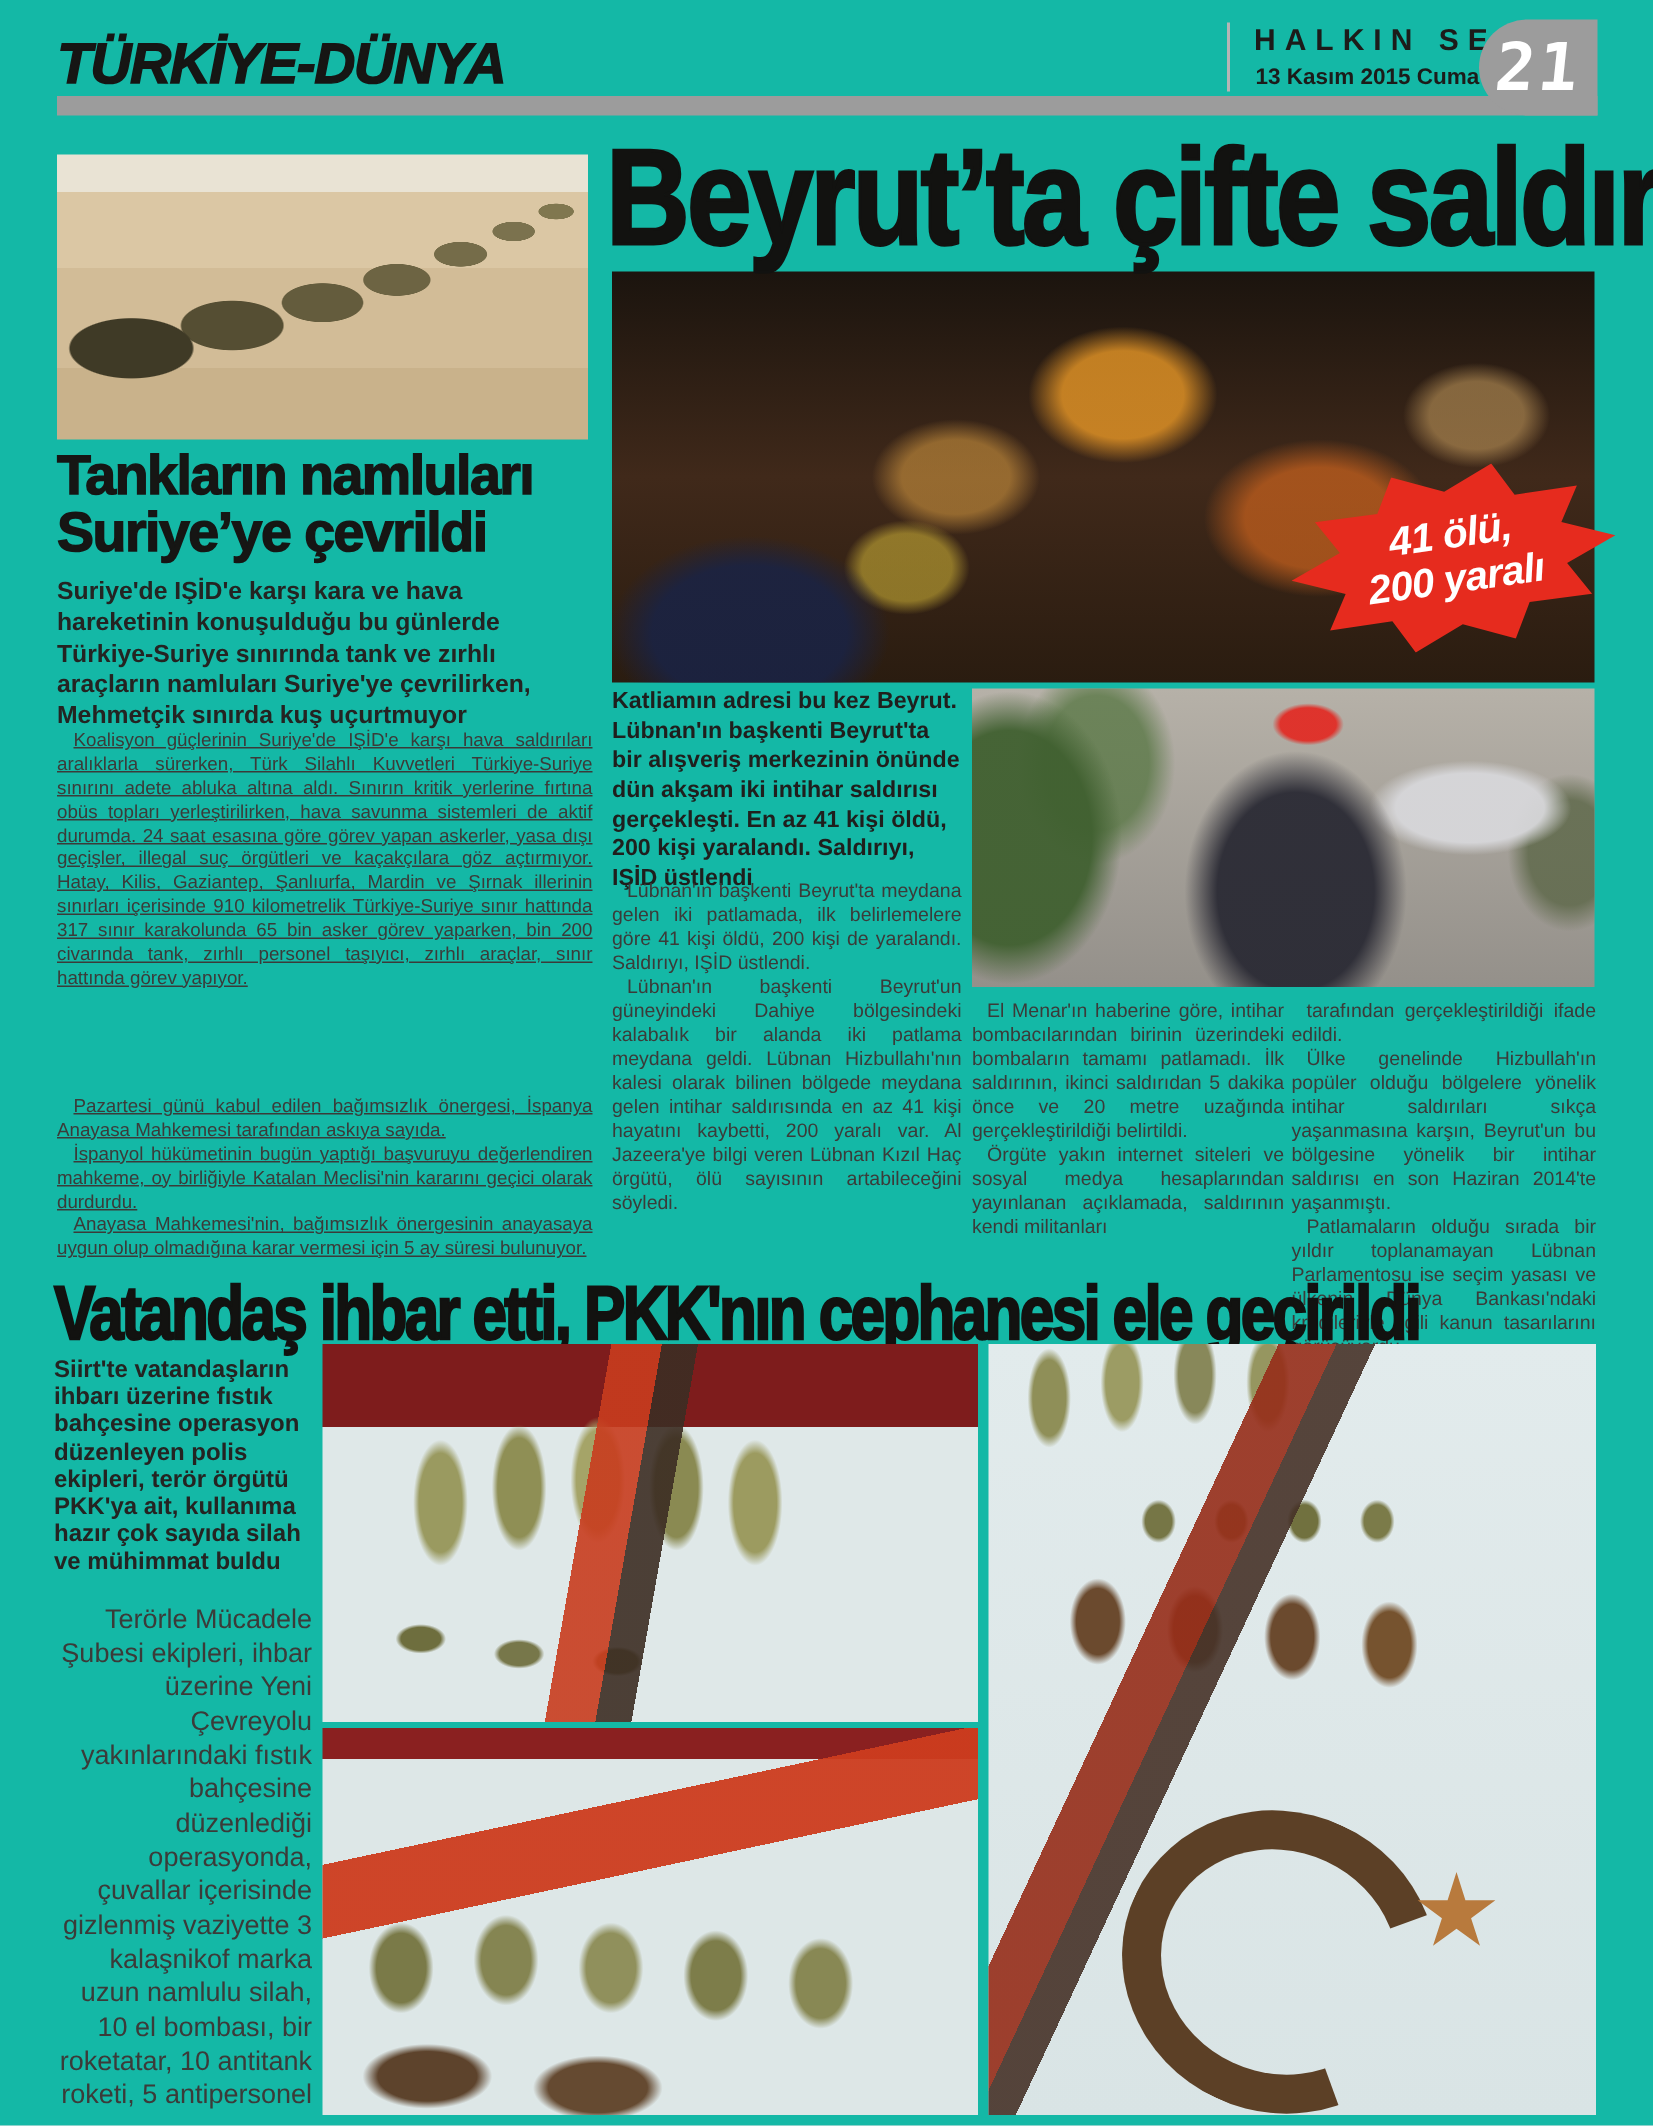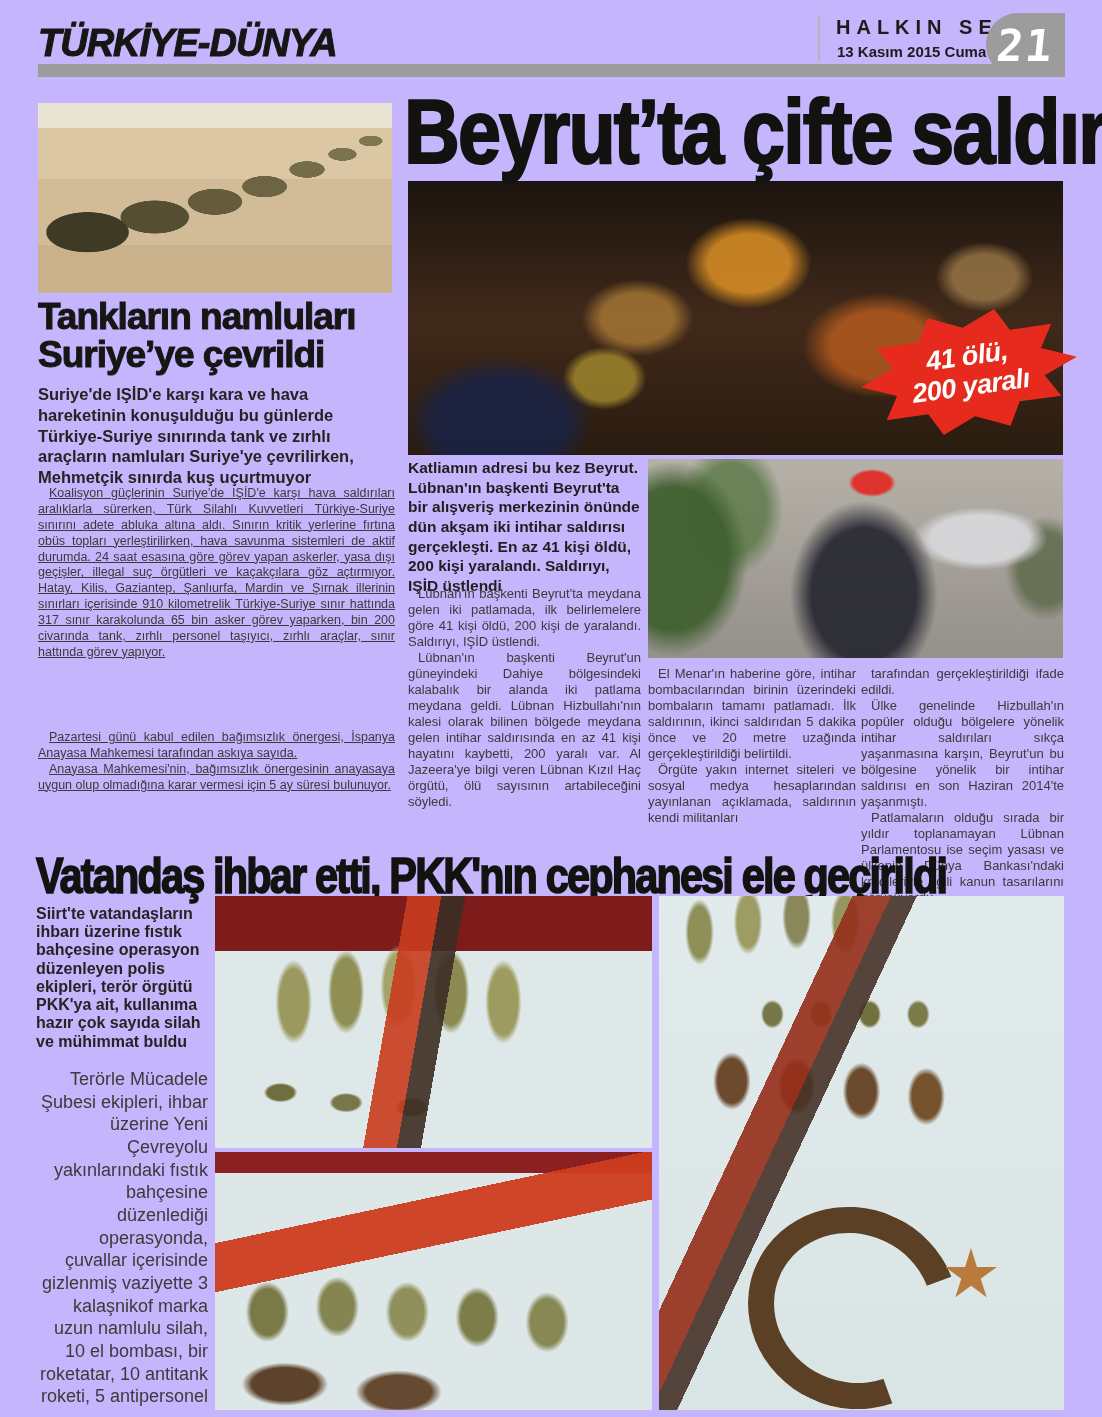--- a/index.html
+++ b/index.html
@@ -1,18 +1,18 @@
 <!DOCTYPE html>
 <html><head>
 <meta charset="utf-8">
 <style>
   html,body{margin:0;padding:0;background:#e9e9e9;}
   .page{
     position:relative; width:1102px; height:1417px; margin:0 auto;
-    background:#c4b5fd; overflow:hidden;
+    background:#14b8a6; overflow:hidden;
     font-family:"Liberation Sans", sans-serif; color:#3b3b39;
   }
   .abs{position:absolute;}
   
   .section-title{
     left:38px; top:22px; font-size:38px; font-weight:bold; font-style:italic;
     letter-spacing:-1px; color:#161614; -webkit-text-stroke:1px #161614;
   }
   .header-rule{left:38px; top:64px; width:1027px; height:13px; background:#9c9c9c;}
   .mast-divider{left:818px; top:15px; width:2px; height:46px; background:#b5b5b5;}
@@ -198,20 +198,21 @@
   </div>
 
   <h2 class="abs tanks-hl">Tankların namluları Suriye’ye çevrildi</h2>
   <p class="abs tanks-lede">Suriye'de IŞİD'e karşı kara ve hava hareketinin konuşulduğu bu günlerde Türkiye-Suriye sınırında tank ve zırhlı araçların namluları Suriye'ye çevrilirken, Mehmetçik sınırda kuş uçurtmuyor</p>
   <div class="abs body-text tanks-body">
     <p>Koalisyon güçlerinin Suriye'de IŞİD'e karşı hava saldırıları aralıklarla sürerken, Türk Silahlı Kuvvetleri Türkiye-Suriye sınırını adete abluka altına aldı. Sınırın kritik yerlerine fırtına obüs topları yerleştirilirken, hava savunma sistemleri de aktif durumda. 24 saat esasına göre görev yapan askerler, yasa dışı geçişler, illegal suç örgütleri ve kaçakçılara göz açtırmıyor. Hatay, Kilis, Gaziantep, Şanlıurfa, Mardin ve Şırnak illerinin sınırları içerisinde 910 kilometrelik Türkiye-Suriye sınır hattında 317 sınır karakolunda 65 bin asker görev yaparken, bin 200 civarında tank, zırhlı personel taşıyıcı, zırhlı araçlar, sınır hattında görev yapıyor.</p>
   </div>
 
   <div class="abs body-text cat-body">
     <p>Pazartesi günü kabul edilen bağımsızlık önergesi, İspanya Anayasa Mahkemesi tarafından askıya sayıda.</p>
+    <p>İspanyol hükümetinin bugün yaptığı başvuruyu değerlendiren mahkeme, oy birliğiyle Katalan Meclisi'nin kararını geçici olarak durdurdu.</p>
     <p>Anayasa Mahkemesi'nin, bağımsızlık önergesinin anayasaya uygun olup olmadığına karar vermesi için 5 ay süresi bulunuyor.</p>
   </div>
 
   <div class="abs bey-lede">Katliamın adresi bu kez Beyrut. Lübnan'ın başkenti Beyrut'ta bir alışveriş merkezinin önünde dün akşam iki intihar saldırısı gerçekleşti. En az 41 kişi öldü, 200 kişi yaralandı. Saldırıyı, IŞİD üstlendi</div>
   <div class="abs bey-col bey-c1">
     <p>Lübnan'ın başkenti Beyrut'ta meydana gelen iki patlamada, ilk belirlemelere göre 41 kişi öldü, 200 kişi de yaralandı. Saldırıyı, IŞİD üstlendi.</p>
     <p>Lübnan'ın başkenti Beyrut'un güneyindeki Dahiye bölgesindeki kalabalık bir alanda iki patlama meydana geldi. Lübnan Hizbullahı'nın kalesi olarak bilinen bölgede meydana gelen intihar saldırısında en az 41 kişi hayatını kaybetti, 200 yaralı var. Al Jazeera'ye bilgi veren Lübnan Kızıl Haç örgütü, ölü sayısının artabileceğini söyledi.</p>
   </div>
   <div class="abs photo ph-rescue"></div>
   <div class="abs bey-col bey-c2">

